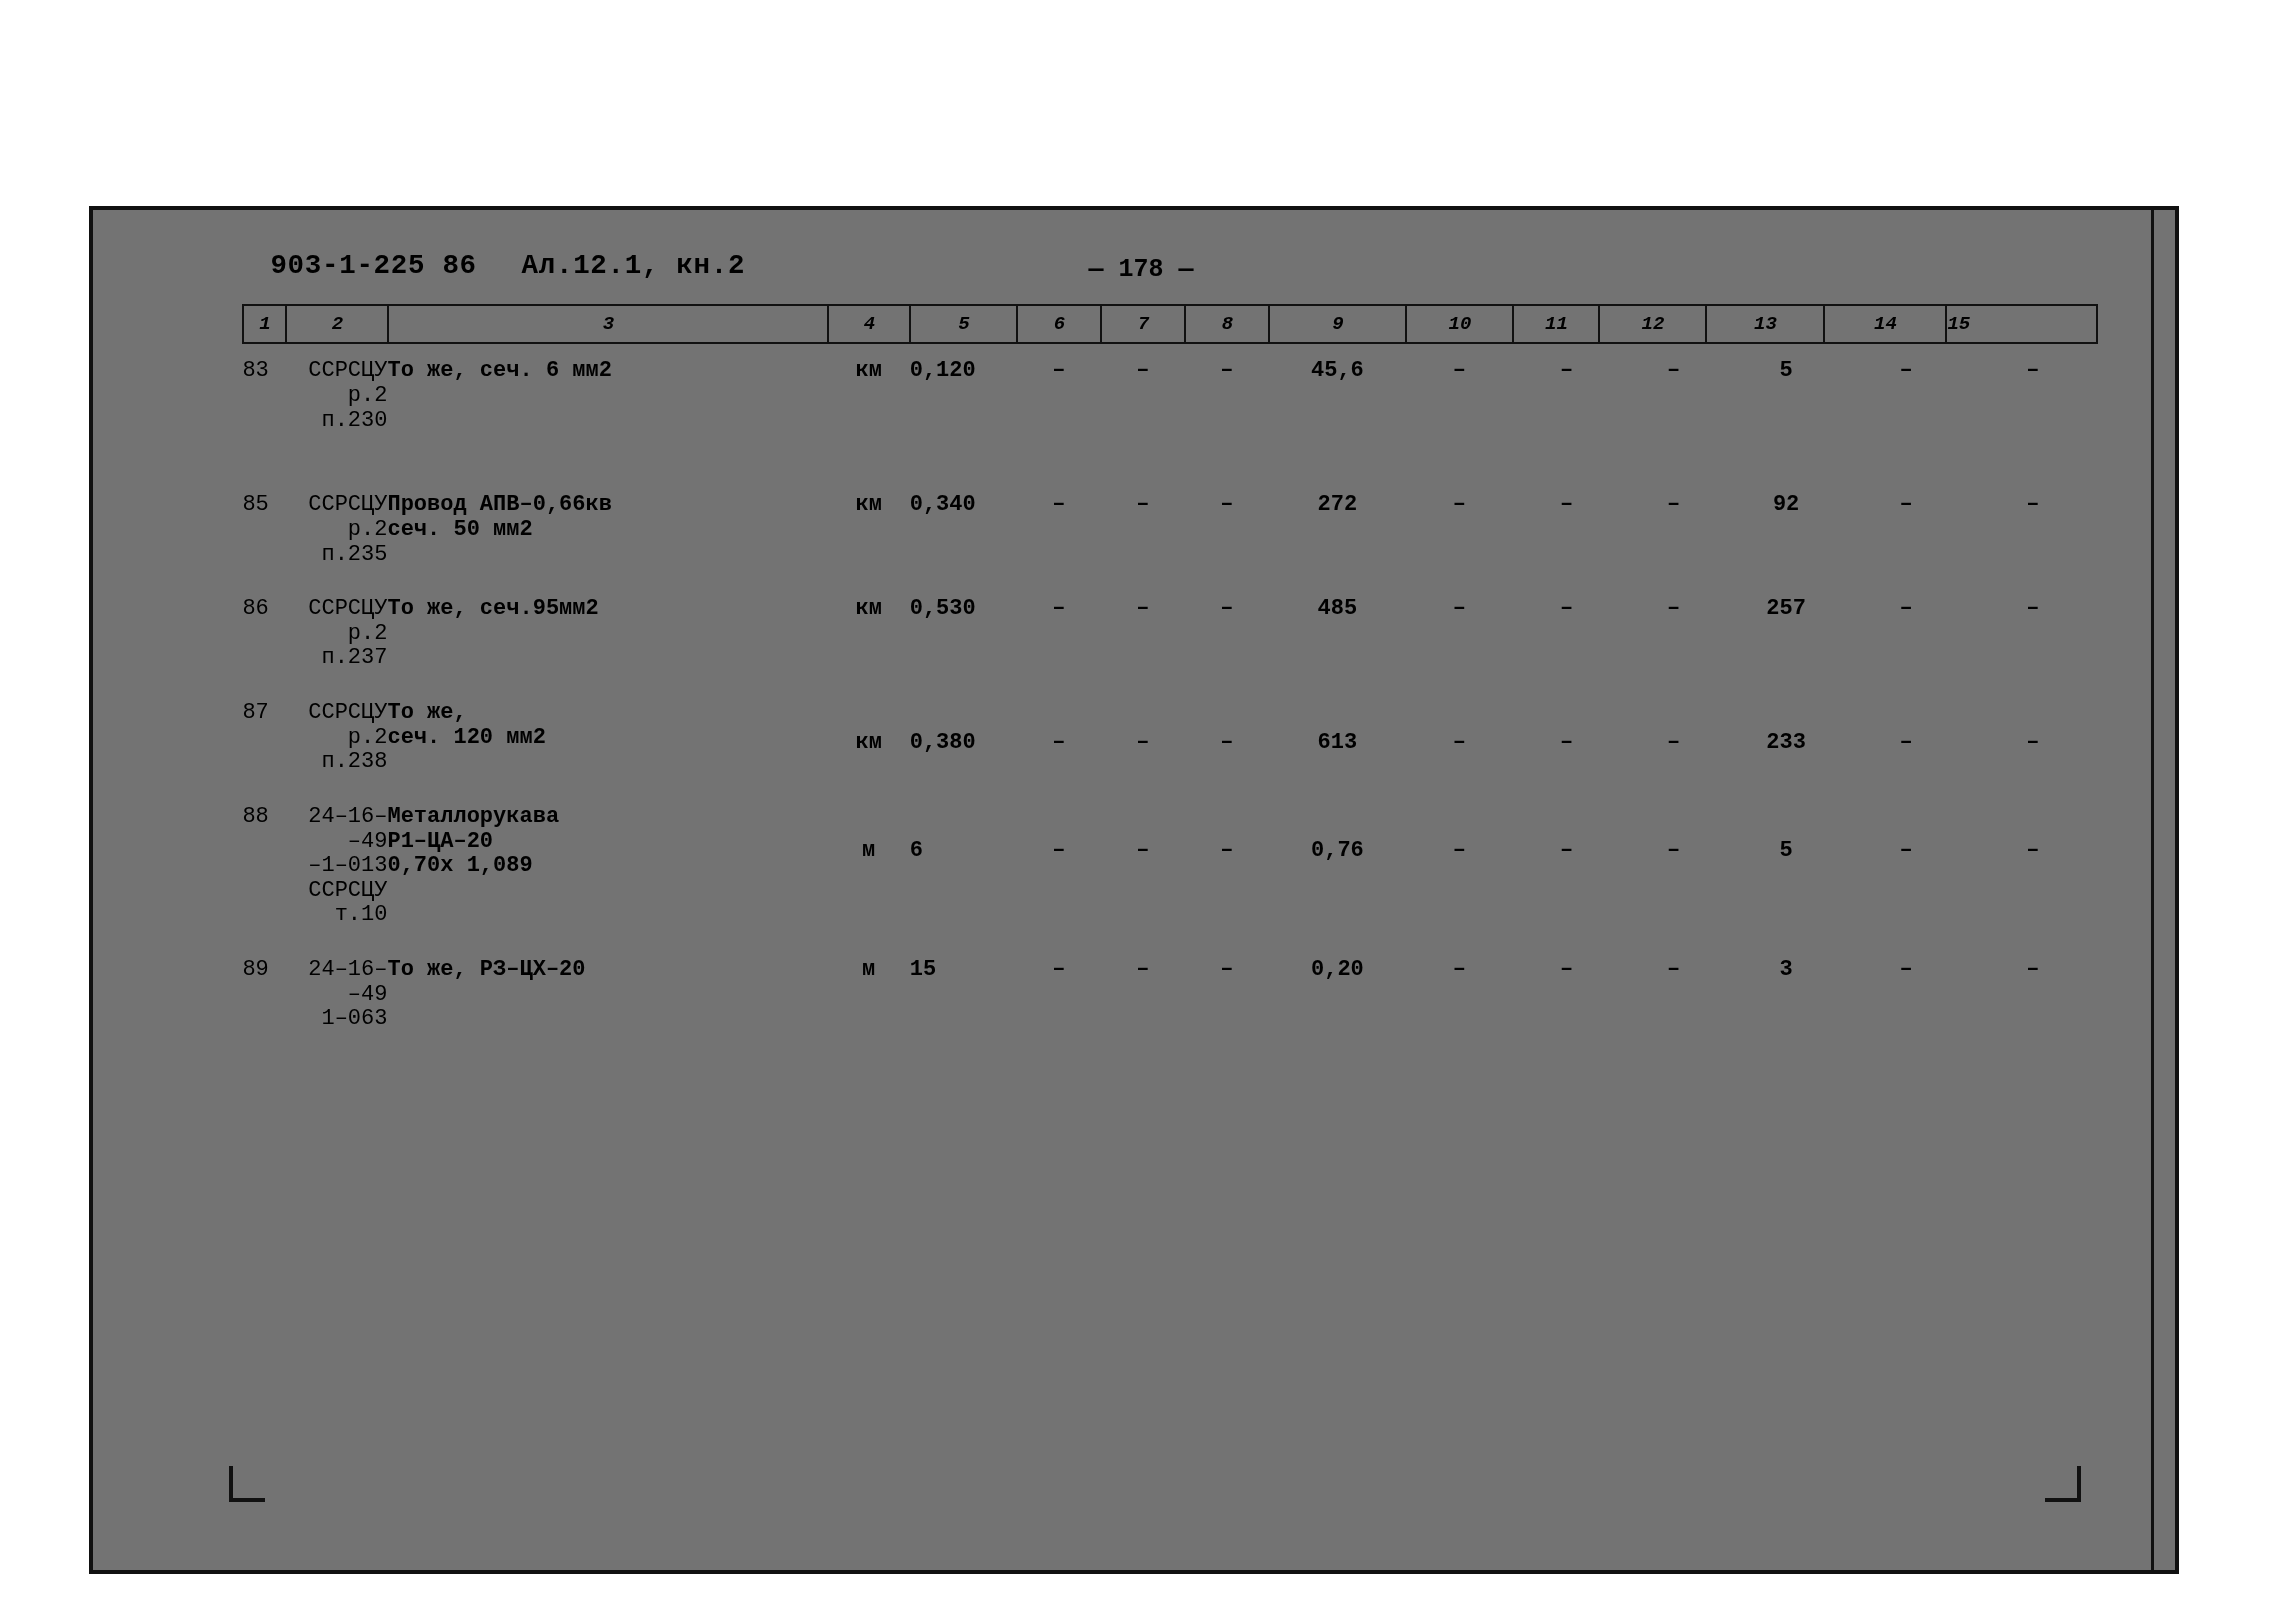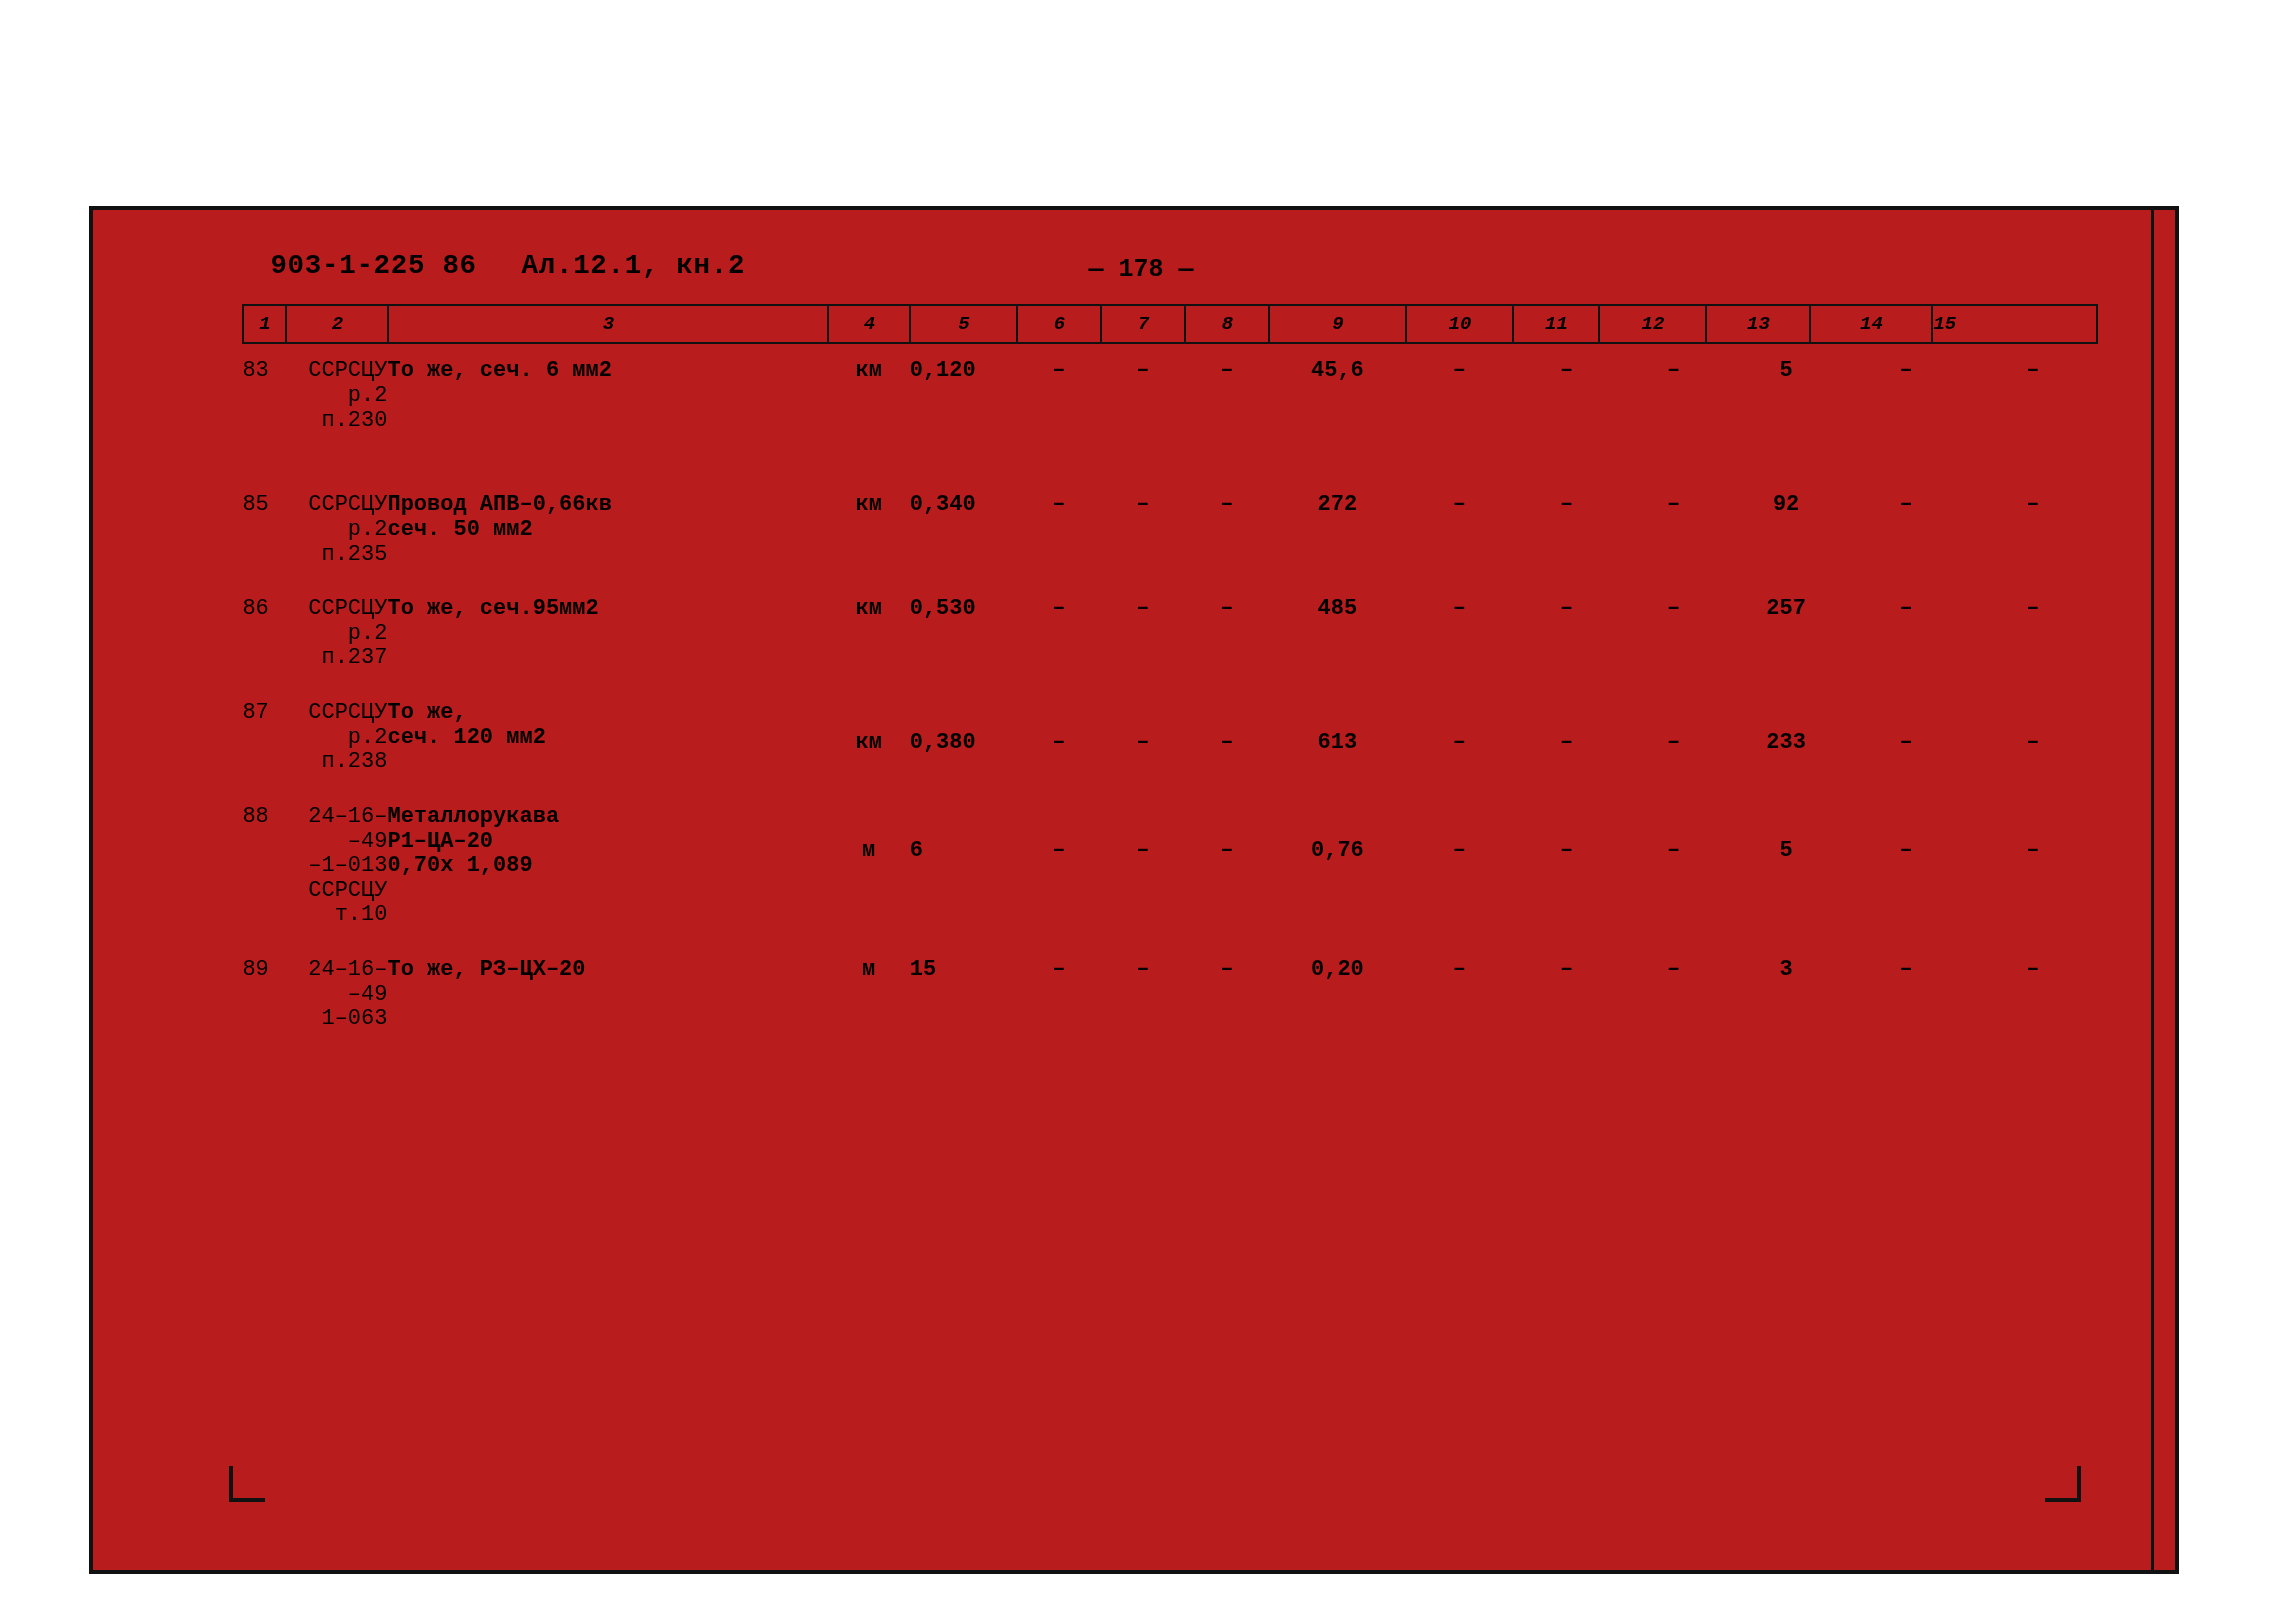--- a/index.html
+++ b/index.html
@@ -18,21 +18,21 @@
 
   
   .page-frame {
     position: absolute;
     left: 89px;
     top: 206px;
     width: 2090px;
     height: 1368px;
     border: 4.1px solid #111;
     box-sizing: border-box;
-    background: #b91c1c;
+    background: #737373;
   }
   .page-frame-inner {
     position: absolute;
     left: 12.4px;
     top: 12.4px;
     right: 12.4px;
     bottom: 12.4px;
     border: 0;
   }
 
@@ -151,21 +151,21 @@
       <div class="cell" style="width:440px">3</div>
       <div class="cell" style="width:82px">4</div>
       <div class="cell" style="width:107px">5</div>
       <div class="cell" style="width:84px">6</div>
       <div class="cell" style="width:84px">7</div>
       <div class="cell" style="width:84px">8</div>
       <div class="cell" style="width:137px">9</div>
       <div class="cell" style="width:107px">10</div>
       <div class="cell" style="width:86px">11</div>
       <div class="cell" style="width:107px">12</div>
-      <div class="cell" style="width:104px">13</div>
+      <div class="cell" style="width:118px">13</div>
       <div class="cell" style="width:122px">14</div>
       <div class="cell">15</div>
     </div>
 
     <table class="tbl">
       <colgroup>
         <col style="width:43px">
         <col style="width:102px">
         <col style="width:440px">
         <col style="width:82px">

